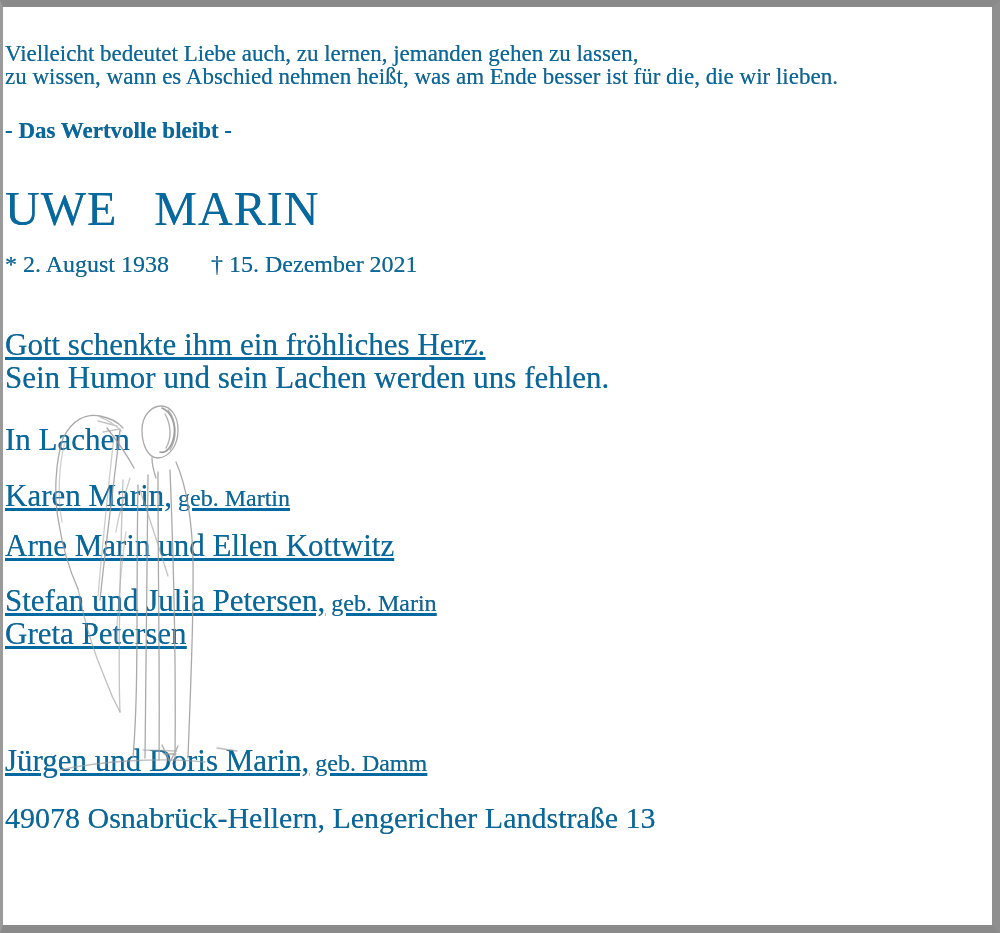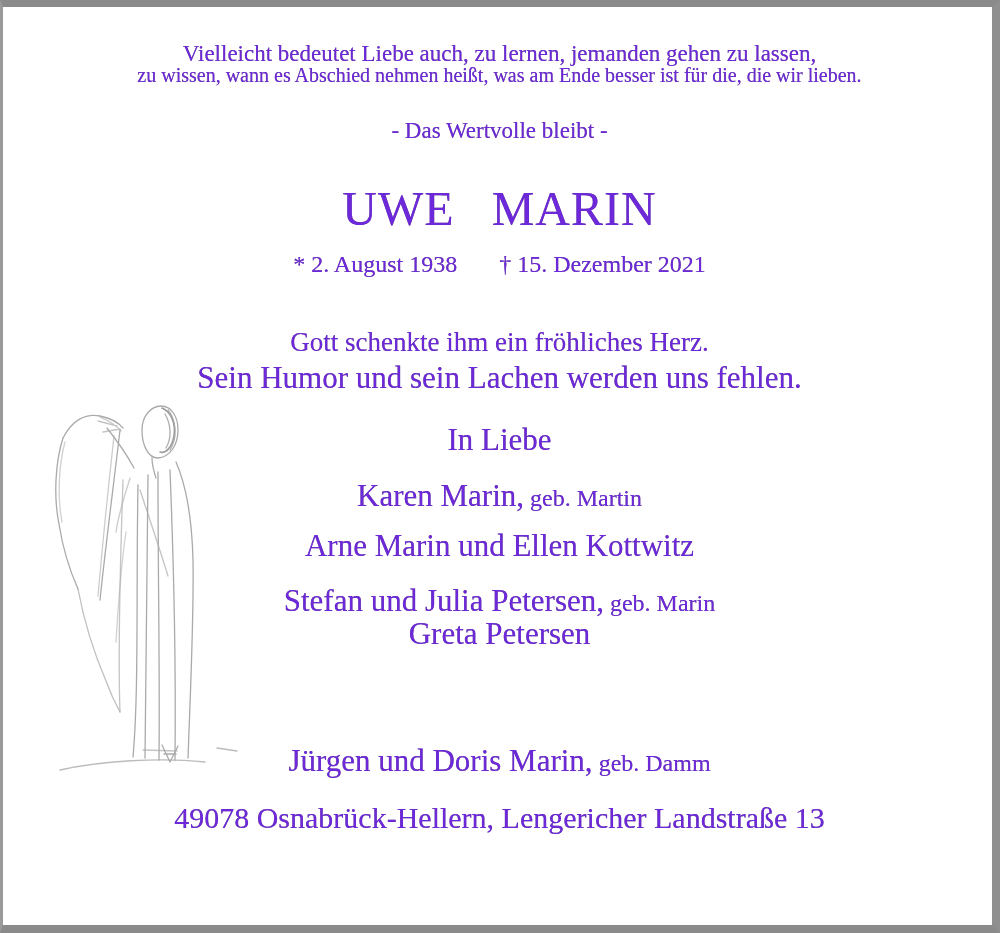--- a/index.html
+++ b/index.html
@@ -14,36 +14,36 @@
     border-bottom: 8px solid #8a8a8a;
     border-left: 3px solid #9a9a9a;
     overflow: hidden;
     font-family: "Liberation Serif", "DejaVu Serif", serif;
     color: #161616;
   }
   .line {
     position: absolute;
     left: 2px;
     width: 989px;
-    text-align: center;
+    text-align: left;
     white-space: nowrap;
-    color: #6d28d9;
+    color: #0369a1;
     text-shadow: 0 0 0.5px rgba(20,20,20,0.55);
   }
   .epigraph { font-size: 23px; top: 34px; }
-  .epigraph2 { font-size: 20px; top: 57px; }
-  .motto { font-size: 23px; font-weight: normal; top: 111px; }
+  .epigraph2 { font-size: 23px; top: 57px; }
+  .motto { font-size: 23px; font-weight: bold; top: 111px; }
   .name { font-size: 48px; top: 174px; letter-spacing: 1px; }
   .name .last { margin-left: 37px; margin-top: 44px; }
   .dates { font-size: 24px; top: 244px; }
   .dates .death { margin-left: 42px; }
-  .verse1 { font-size: 27px; top: 320px; }
+  .verse1 { font-size: 31px; top: 320px; text-decoration: underline; }
   .verse2 { font-size: 31px; top: 353px; }
   .closing { font-size: 31px; top: 415px; }
-  .fam { font-size: 31px; }
+  .fam { font-size: 31px; text-decoration: underline; }
   .fam .suffix { font-size: 24px; margin-left: 6px; }
   .fam .suffix:empty { display: none; }
   .fam0 { top: 471px; }
   .fam1 { top: 521px; }
   .fam2 { top: 576px; }
   .fam3 { top: 609px; }
   .fam4 { top: 673px; }
   .fam5 { top: 704px; margin-top: 32px; }
   .address { font-size: 30px; top: 794px; }
   .funeral { font-size: 30px; top: 856px; }
@@ -65,21 +65,21 @@
 
   <div class="line motto">- Das Wertvolle bleibt -</div>
 
   <div class="line name"><span>UWE</span><span class="last">MARIN</span></div>
 
   <div class="line dates"><span>* 2. August 1938</span><span class="death">† 15. Dezember 2021</span></div>
 
   <div class="line verse1">Gott schenkte ihm ein fröhliches Herz.</div>
   <div class="line verse2">Sein Humor und sein Lachen werden uns fehlen.</div>
 
-  <div class="line closing">In Liebe</div>
+  <div class="line closing">In Lachen</div>
 
   <div class="line fam fam0"><span class="main">Karen Marin,</span><span class="suffix">geb. Martin</span></div>
   <div class="line fam fam1"><span class="main">Arne Marin und Ellen Kottwitz</span></div>
   <div class="line fam fam2"><span class="main">Stefan und Julia Petersen,</span><span class="suffix">geb. Marin</span></div>
   <div class="line fam fam3"><span class="main">Greta Petersen</span></div>
   <div class="line fam fam5"><span class="main">Jürgen und Doris Marin,</span><span class="suffix">geb. Damm</span></div>
 
   <div class="line address">49078 Osnabrück-Hellern, Lengericher Landstraße 13</div>
 
   <svg class="sketch" viewBox="0 0 210 400" xmlns="http://www.w3.org/2000/svg">

